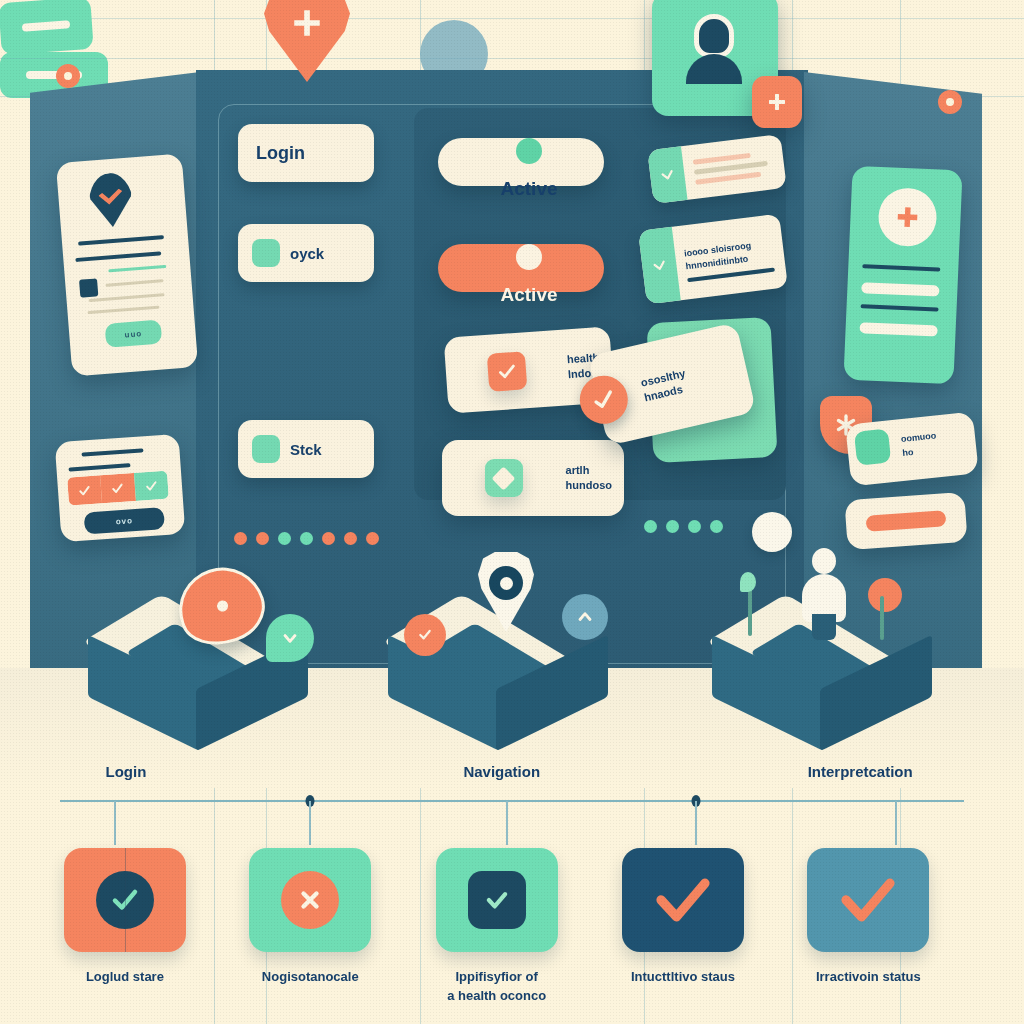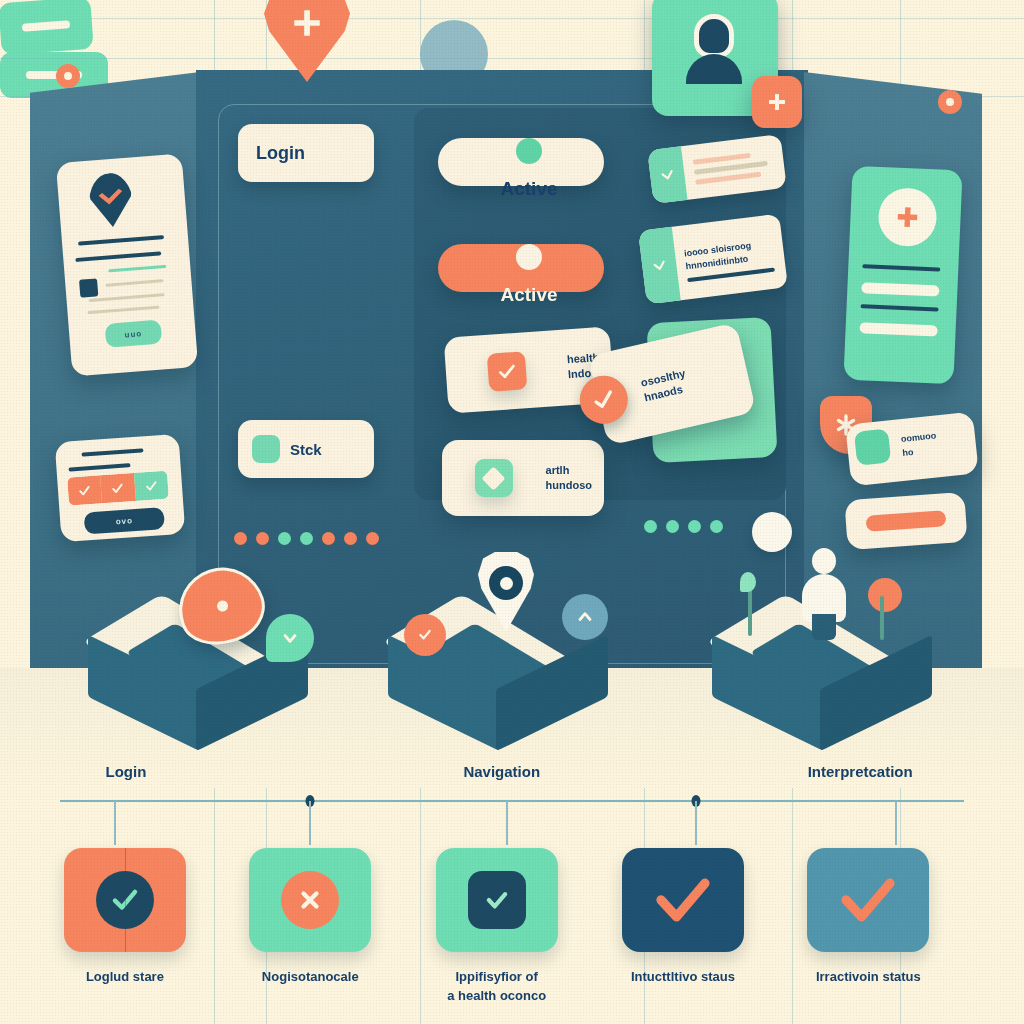--- a/index.html
+++ b/index.html
@@ -114,21 +114,21 @@
   #toggle-active-2 .lbl { color:#fdf6e6; }
 
   
   #feat-health {
     left:446px; top:332px; width:166px; height:76px;
     transform:rotate(-4deg); padding:12px;
     display:flex; align-items:center; gap:12px;
   }
   #feat-health .tile { width:38px; height:38px; border-radius:9px; background:#f5845f; display:flex; align-items:center; justify-content:center; }
   #feat-artlh {
-    left:442px; top:440px; width:162px; height:76px;
+    left:442px; top:440px; width:182px; height:76px;
     padding:12px; display:flex; align-items:center; gap:12px;
   }
   #feat-artlh .tile { width:38px; height:38px; border-radius:9px; background:#7cdcb2; display:flex; align-items:center; justify-content:center; }
   #feat-artlh .tile .dia { width:17px; height:17px; background:#faf2de; transform:rotate(45deg); border-radius:3px; }
   .feat-txt { color:#17406b; font-size:11px; font-weight:bold; line-height:1.35; }
 
   #feat-tilt {
     left:596px; top:338px; width:152px; height:92px;
     transform:rotate(-13deg); padding:12px 12px 12px 46px;
     display:flex; align-items:center;
@@ -377,20 +377,24 @@
             <path d="M4 12l5 6 11-13" stroke="#fbf5e4" stroke-width="3.5" fill="none" stroke-linecap="round" stroke-linejoin="round"></path>
           </svg>
         </div>
     </div>
     <div class="pill-btn navy" style="left:24px;top:72px;width:80px;height:22px;">ovo</div>
   </div>
 
   <div class="menu-item head" style="top:124px;">
     <span class="lbl">Login</span>
   </div>
+  <div class="menu-item" style="top:224px;">
+    <span class="sq"></span>
+    <span class="lbl">oyck</span>
+  </div>
   <div class="menu-item" style="top:420px;">
     <span class="sq"></span>
     <span class="lbl">Stck</span>
   </div>
 
   <div class="toggle" id="toggle-active-1">
     <span class="dot"></span>
     <span class="lbl">Active</span>
   </div>
   <div class="toggle" id="toggle-active-2">

